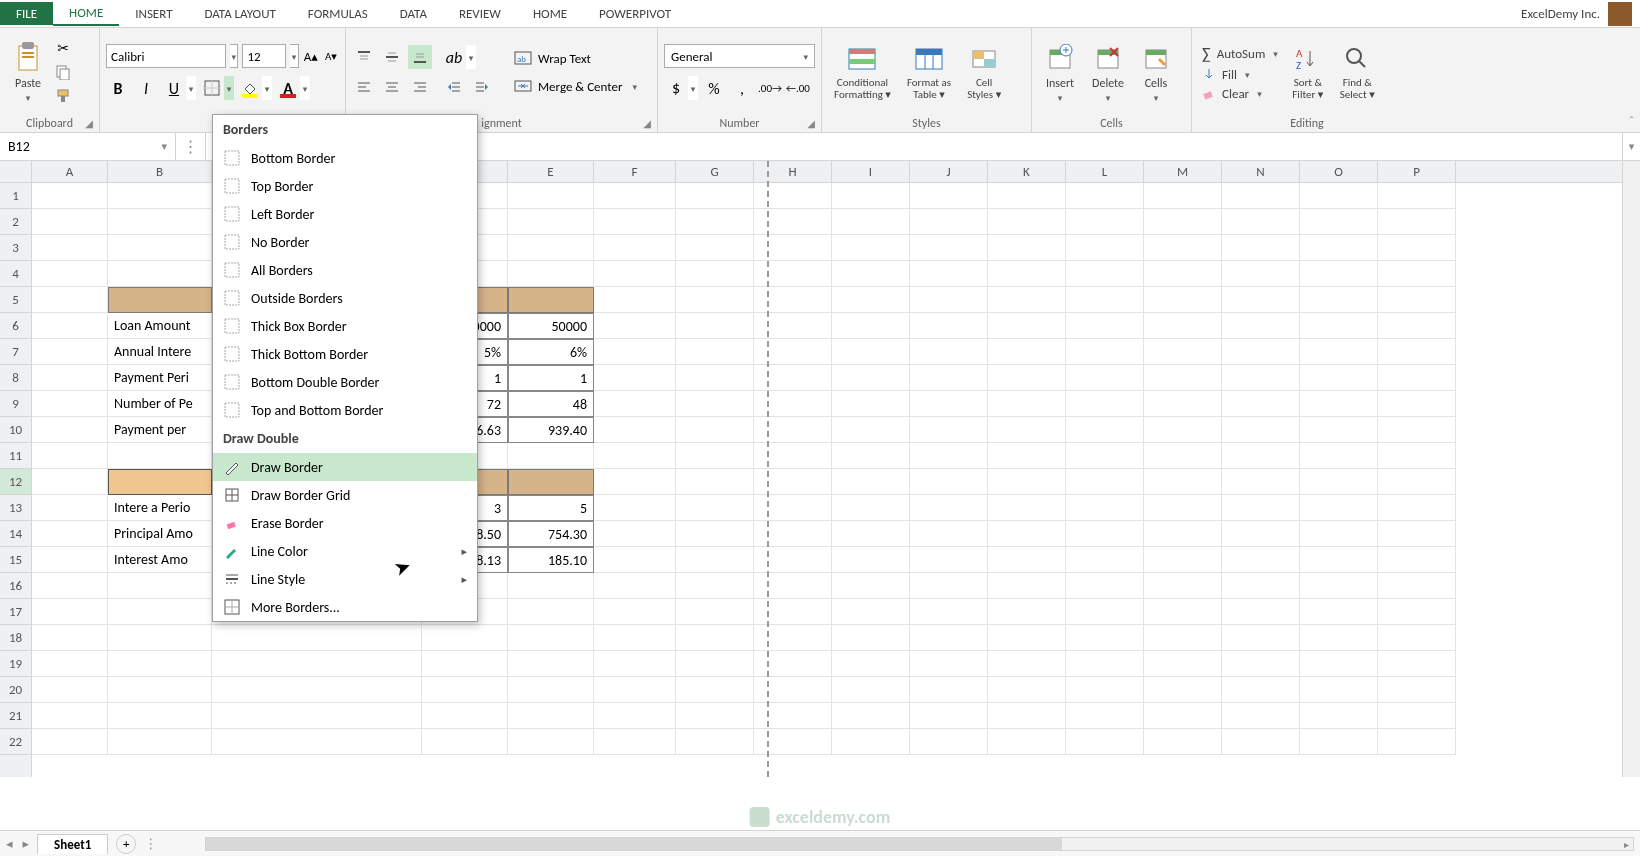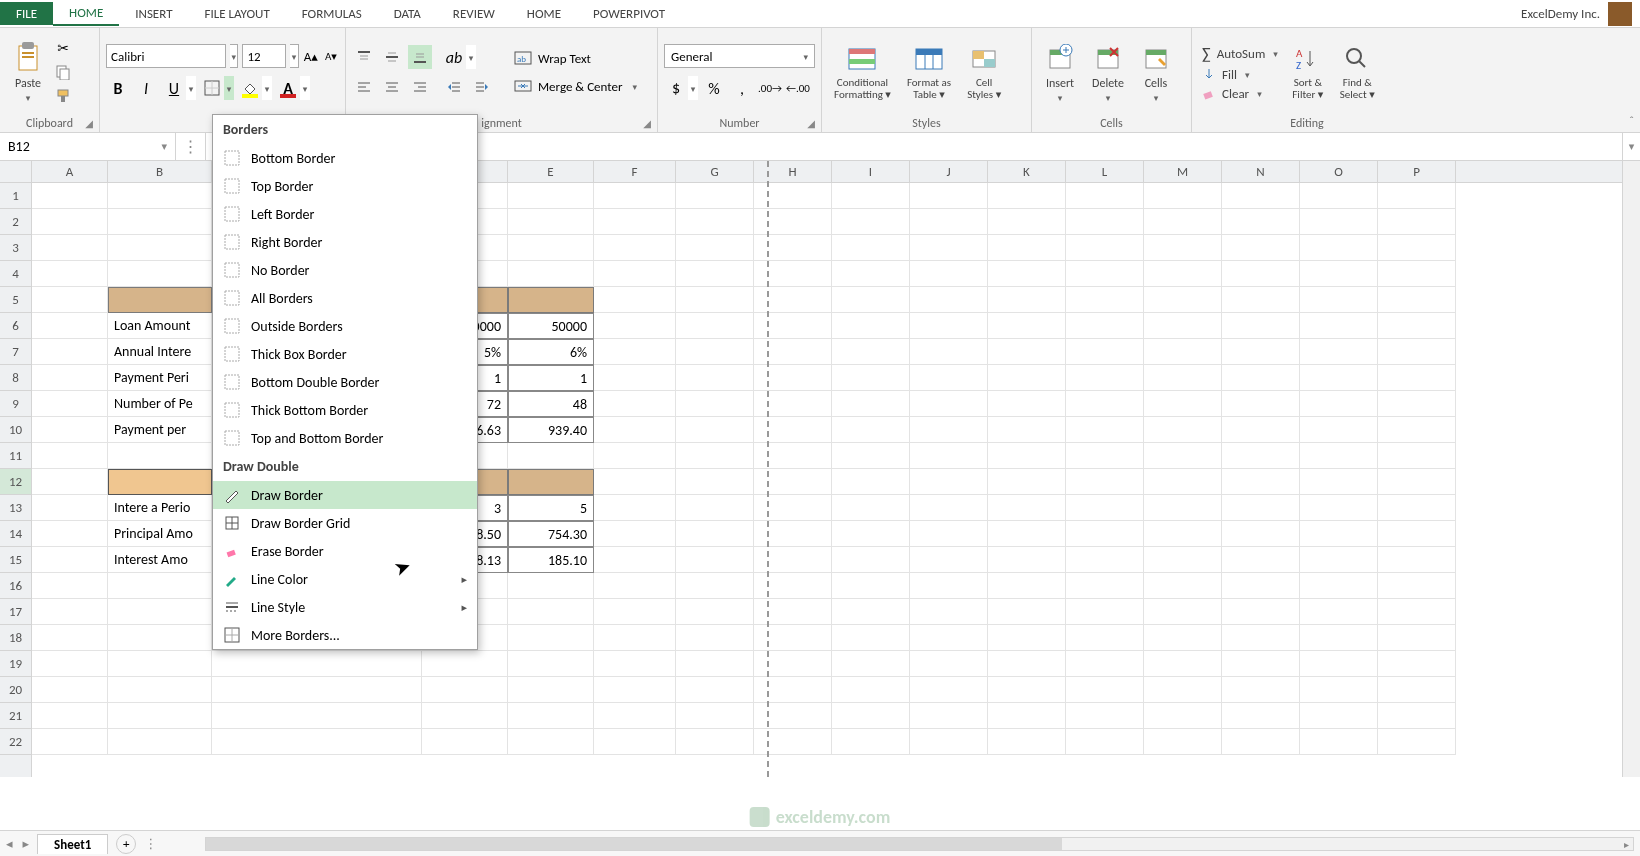--- a/index.html
+++ b/index.html
@@ -100,21 +100,21 @@
 
 svg { display: block; }
 </style>
 </head>
 <body>
 
 <div class="tabs">
   <div class="tab file">FILE</div>
   <div class="tab active">HOME</div>
   <div class="tab">INSERT</div>
-  <div class="tab">FILE LAYOUT</div>
+  <div class="tab">DATA LAYOUT</div>
   <div class="tab">FORMULAS</div>
   <div class="tab">DATA</div>
   <div class="tab">REVIEW</div>
   <div class="tab">HOME</div>
   <div class="tab">POWERPIVOT</div>
   <div class="user-area">
     <span>ExcelDemy Inc.</span>
     <div class="avatar"></div>
   </div>
 </div>
@@ -943,69 +943,61 @@
           </svg>
         </span>
         <span>Left Border</span>
       </div>
       <div class="menu-item">
         <span class="mi-icon">
           <svg width="16" height="16">
             <rect x="1" y="1" width="14" height="14" fill="none" stroke="#aaa" stroke-dasharray="2 1"></rect>
           </svg>
         </span>
-        <span>Right Border</span>
+        <span>No Border</span>
       </div>
       <div class="menu-item">
         <span class="mi-icon">
           <svg width="16" height="16">
             <rect x="1" y="1" width="14" height="14" fill="none" stroke="#aaa" stroke-dasharray="2 1"></rect>
           </svg>
         </span>
-        <span>No Border</span>
+        <span>All Borders</span>
       </div>
       <div class="menu-item">
         <span class="mi-icon">
           <svg width="16" height="16">
             <rect x="1" y="1" width="14" height="14" fill="none" stroke="#aaa" stroke-dasharray="2 1"></rect>
           </svg>
         </span>
-        <span>All Borders</span>
+        <span>Outside Borders</span>
       </div>
       <div class="menu-item">
         <span class="mi-icon">
           <svg width="16" height="16">
             <rect x="1" y="1" width="14" height="14" fill="none" stroke="#aaa" stroke-dasharray="2 1"></rect>
           </svg>
         </span>
-        <span>Outside Borders</span>
+        <span>Thick Box Border</span>
       </div>
       <div class="menu-item">
         <span class="mi-icon">
           <svg width="16" height="16">
             <rect x="1" y="1" width="14" height="14" fill="none" stroke="#aaa" stroke-dasharray="2 1"></rect>
           </svg>
         </span>
-        <span>Thick Box Border</span>
+        <span>Thick Bottom Border</span>
       </div>
       <div class="menu-item">
         <span class="mi-icon">
           <svg width="16" height="16">
             <rect x="1" y="1" width="14" height="14" fill="none" stroke="#aaa" stroke-dasharray="2 1"></rect>
           </svg>
         </span>
         <span>Bottom Double Border</span>
-      </div>
-      <div class="menu-item">
-        <span class="mi-icon">
-          <svg width="16" height="16">
-            <rect x="1" y="1" width="14" height="14" fill="none" stroke="#aaa" stroke-dasharray="2 1"></rect>
-          </svg>
-        </span>
-        <span>Thick Bottom Border</span>
       </div>
       <div class="menu-item">
         <span class="mi-icon">
           <svg width="16" height="16">
             <rect x="1" y="1" width="14" height="14" fill="none" stroke="#aaa" stroke-dasharray="2 1"></rect>
           </svg>
         </span>
         <span>Top and Bottom Border</span>
       </div>
     </div>

